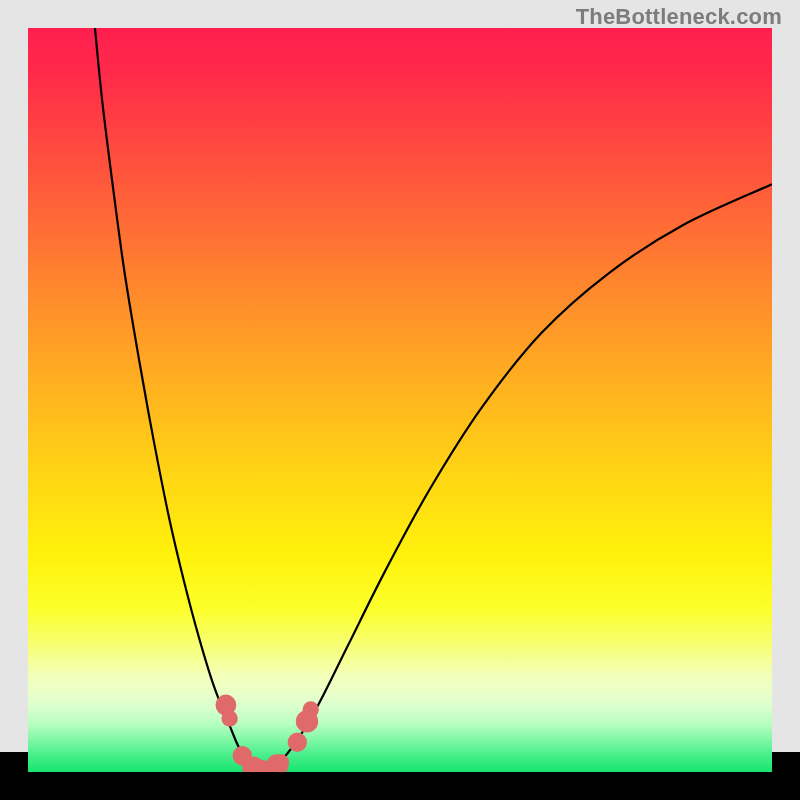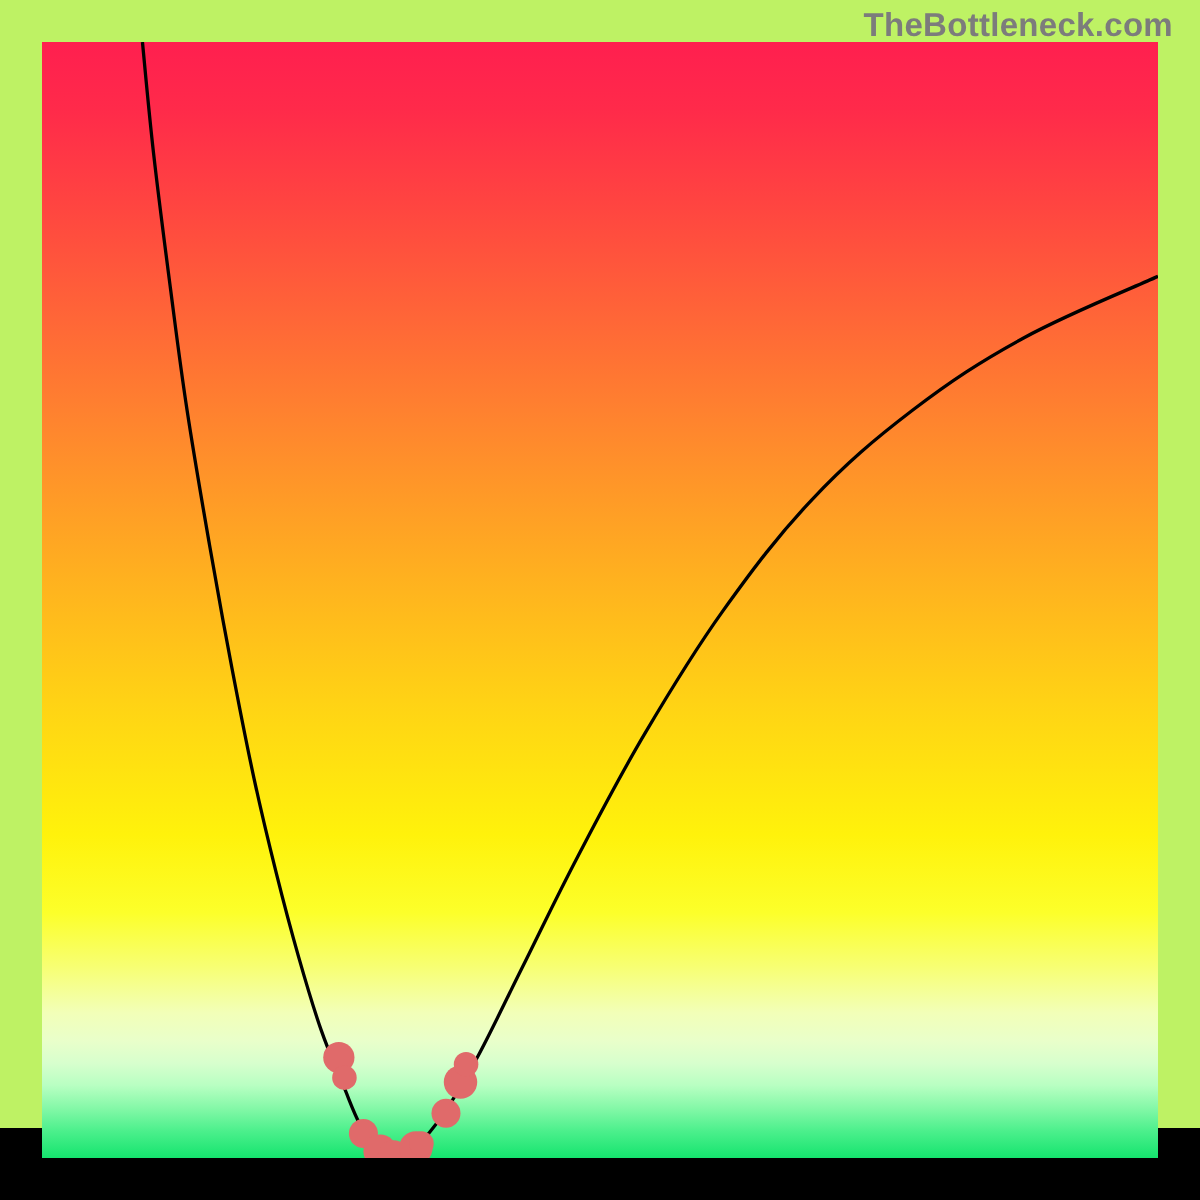--- a/index.html
+++ b/index.html
@@ -9,21 +9,21 @@
     height: 800px;
     background: #000;
     overflow: hidden;
   }
   .frame {
     position: absolute;
     top: 0;
     left: 0;
     width: 800px;
     height: 752px;
-    background: #bef264;
+    background: #e5e5e5;
   }
   .watermark {
     position: absolute;
     top: 4px;
     right: 18px;
     font-family: Arial, Helvetica, sans-serif;
     font-size: 22px;
     font-weight: 600;
     color: #7c7c7c;
     letter-spacing: 0.2px;

